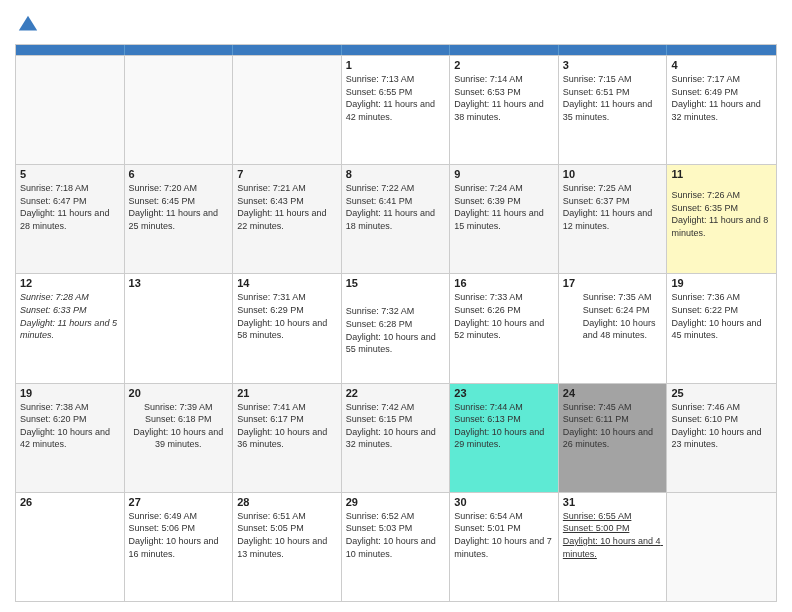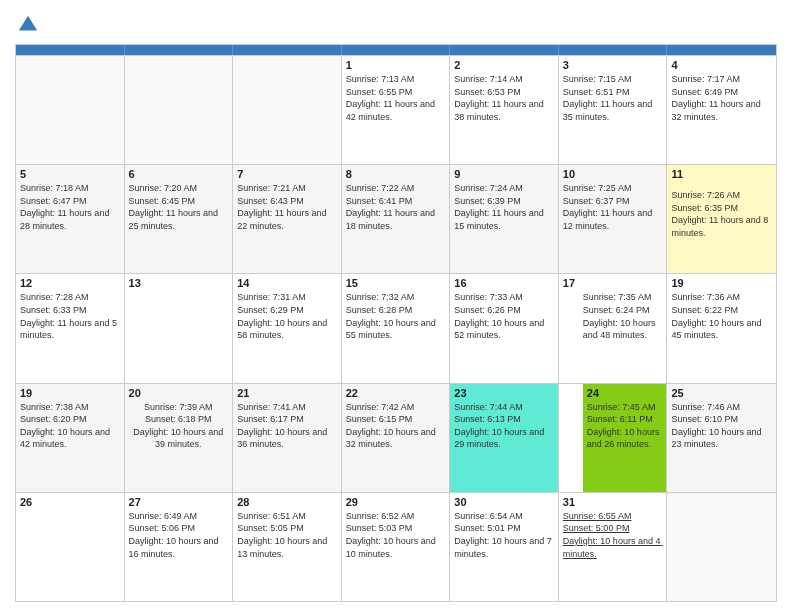--- a/index.html
+++ b/index.html
@@ -217,36 +217,36 @@
           <div class="cal-cell shaded" style="background: #fef9c3;">
             <div class="day-num">11</div>
             <div class="day-info" style="white-space: pre-wrap; margin-top: 7px;">Sunrise: 7:26 AM
 Sunset: 6:35 PM
 Daylight: 11 hours and 8 minutes.</div>
           </div>
         </div>
         <div class="cal-row">
           <div class="cal-cell">
             <div class="day-num">12</div>
-            <div class="day-info" style="white-space: pre-wrap;">Sunrise: 7:28 AM
+            <div class="day-info" style="white-space: pre-wrap; font-style: italic;">Sunrise: 7:28 AM
 Sunset: 6:33 PM
 Daylight: 11 hours and 5 minutes.</div>
           </div>
           <div class="cal-cell">
             <div class="day-num">13</div>
           </div>
           <div class="cal-cell">
             <div class="day-num">14</div>
             <div class="day-info" style="white-space: pre-wrap;">Sunrise: 7:31 AM
 Sunset: 6:29 PM
 Daylight: 10 hours and 58 minutes.</div>
           </div>
           <div class="cal-cell">
             <div class="day-num">15</div>
-            <div class="day-info" style="white-space: pre-wrap;">Sunrise: 7:32 AM
+            <div class="day-info" style="white-space: pre-wrap; margin-top: 14px;">Sunrise: 7:32 AM
 Sunset: 6:28 PM
 Daylight: 10 hours and 55 minutes.</div>
           </div>
           <div class="cal-cell">
             <div class="day-num">16</div>
             <div class="day-info" style="white-space: pre-wrap;">Sunrise: 7:33 AM
 Sunset: 6:26 PM
 Daylight: 10 hours and 52 minutes.</div>
           </div>
           <div class="cal-cell">
@@ -286,21 +286,21 @@
             <div class="day-info" style="white-space: pre-wrap;">Sunrise: 7:42 AM
 Sunset: 6:15 PM
 Daylight: 10 hours and 32 minutes.</div>
           </div>
           <div class="cal-cell shaded" style="background: #5eead4;">
             <div class="day-num">23</div>
             <div class="day-info" style="white-space: pre-wrap;">Sunrise: 7:44 AM
 Sunset: 6:13 PM
 Daylight: 10 hours and 29 minutes.</div>
           </div>
-          <div class="cal-cell shaded" style="background: #84cc16; margin-left: 24px;">
+          <div class="cal-cell shaded" style="background: #a3a3a3;">
             <div class="day-num">24</div>
             <div class="day-info" style="white-space: pre-wrap;">Sunrise: 7:45 AM
 Sunset: 6:11 PM
 Daylight: 10 hours and 26 minutes.</div>
           </div>
           <div class="cal-cell shaded" style="background: rgb(245, 245, 245);">
             <div class="day-num">25</div>
             <div class="day-info" style="white-space: pre-wrap;">Sunrise: 7:46 AM
 Sunset: 6:10 PM
 Daylight: 10 hours and 23 minutes.</div>

